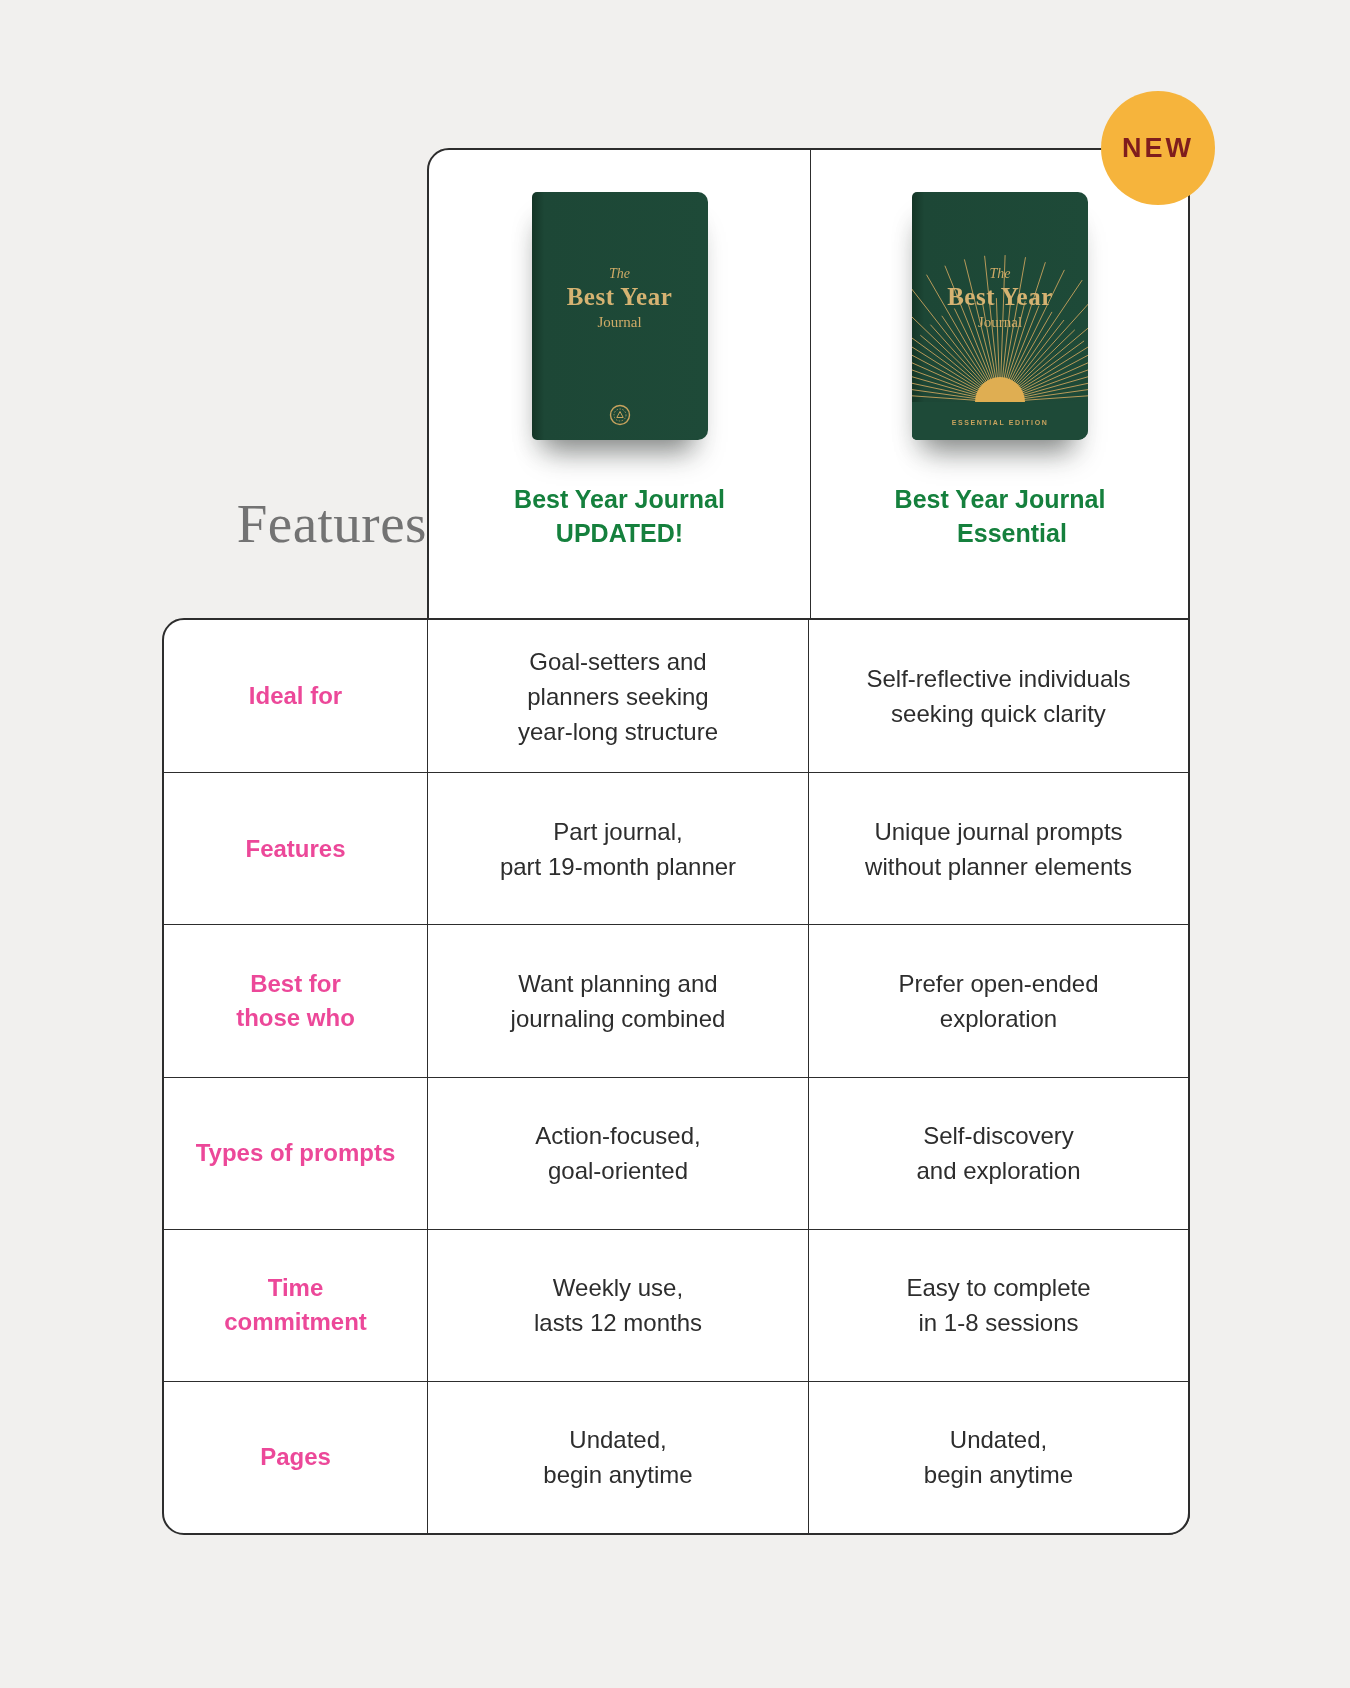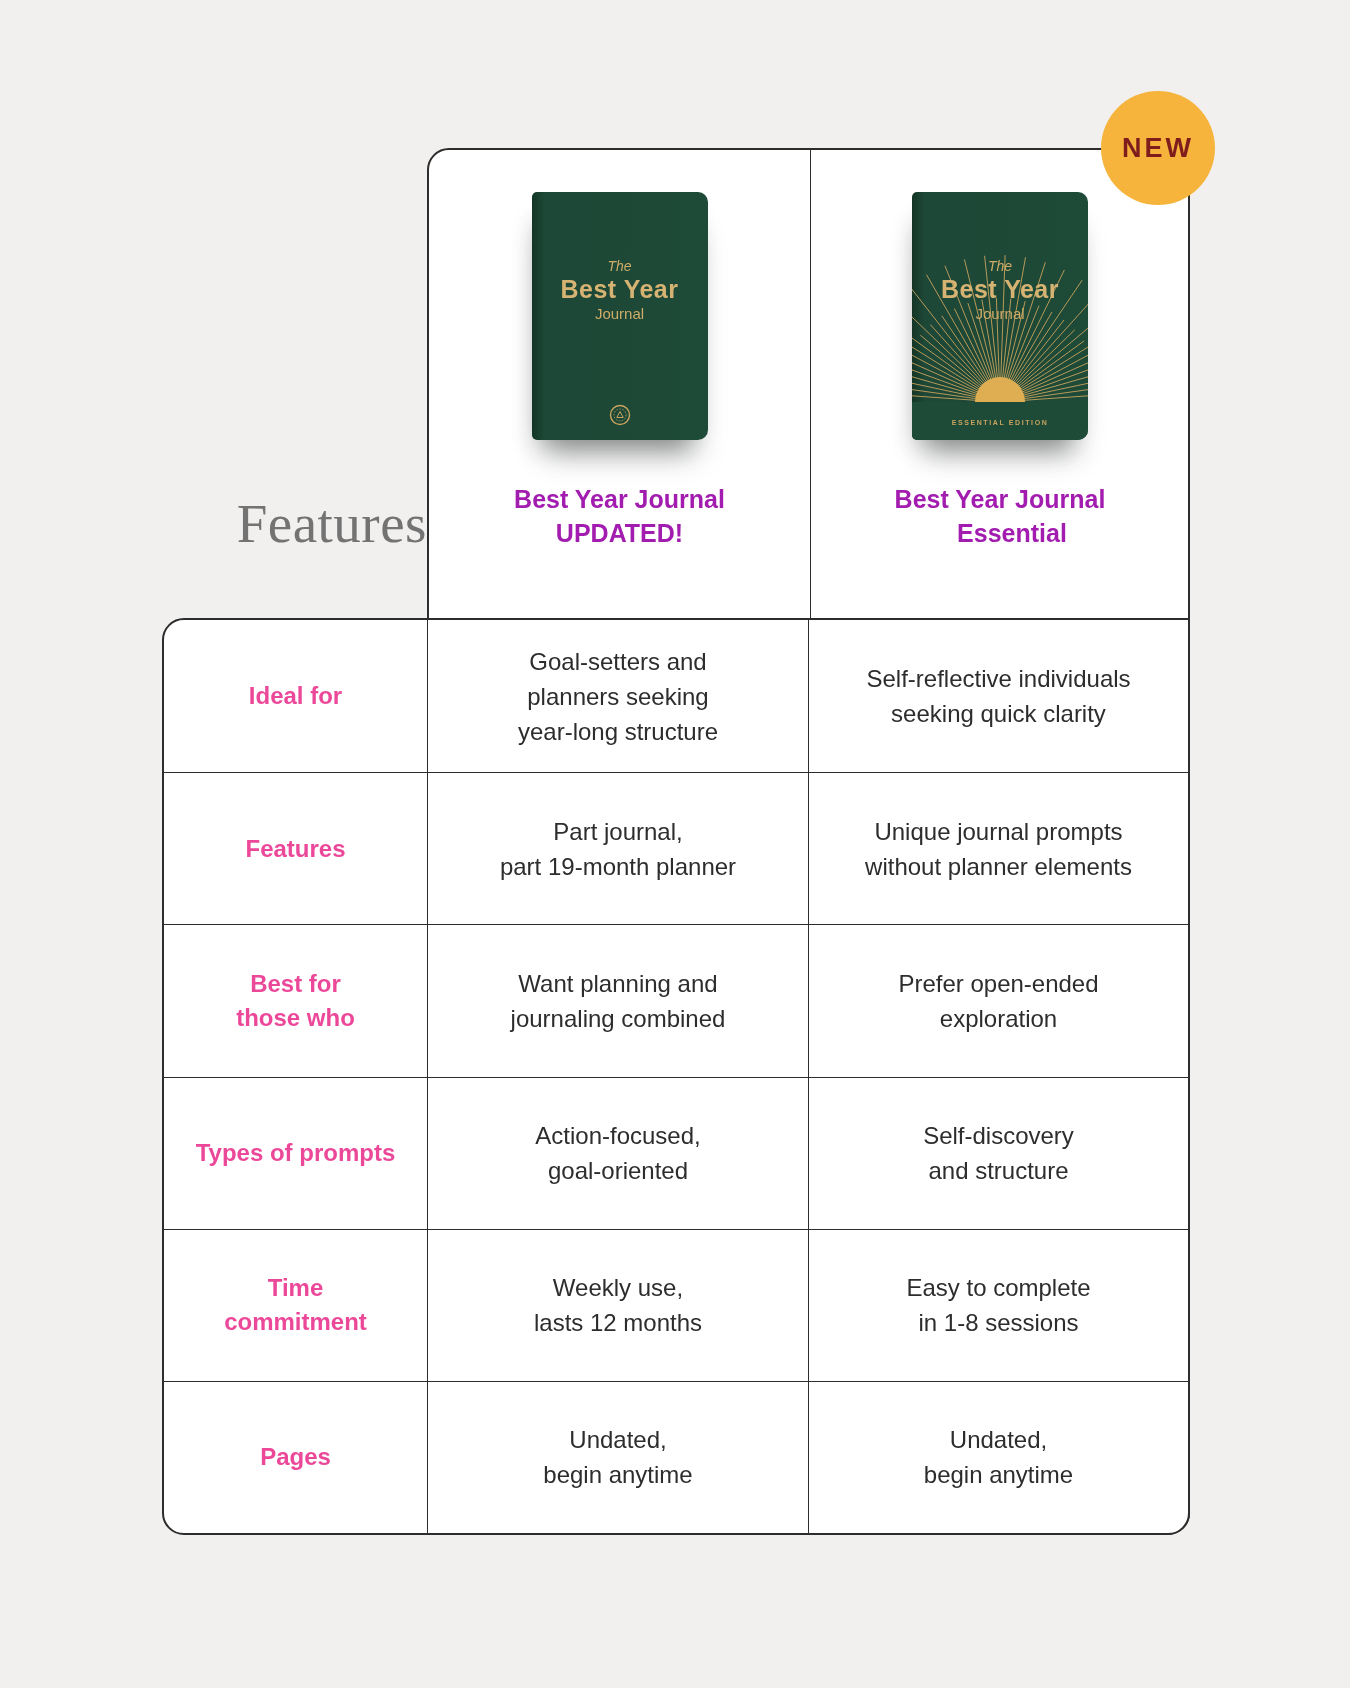--- a/index.html
+++ b/index.html
@@ -30,39 +30,39 @@
   }
   .product-header {
     position:absolute; top:0; height:470px;
     display:flex; flex-direction:column; align-items:center;
   }
   .product-header.p1 { left:0; width:381px; }
   .product-header.p2 { left:383px; width:376px; }
 
   .product-title {
     position:absolute; top:332px; left:0; right:0;
-    text-align:center; color:#a21caf;
+    text-align:center; color:#15803d;
     font-size:25px; line-height:34px; font-weight:600;
   }
   .product-title .sub { display:block; }
   .p1 .product-title .sub { font-weight:800; }
   .p2 .product-title .sub { font-weight:600;margin-left:24px; }
 
   
   .book {
     position:absolute; top:42px; width:176px; height:248px;
     left:50%; transform:translateX(-50%);
     background:linear-gradient(90deg,#143526 0%, #1d4736 7%, #1e4a38 100%);
     border-radius:5px 10px 10px 5px;
     box-shadow:0 26px 28px -14px rgba(25,32,28,.38), -6px 18px 24px -12px rgba(25,32,28,.28);
     overflow:hidden;
   }
   .cover-text {
-    position:absolute; top:66px; left:0; right:0; text-align:center;
-    font-family:Liberation Sans, sans-serif; color:#cfab67; z-index:2;
+    position:absolute; top:74px; left:0; right:0; text-align:center;
+    font-family:Liberation Serif, serif; color:#cfab67; z-index:2;
   }
   .cover-the { display:block; font-style:italic; font-size:14px; line-height:16px; }
   .cover-main { display:block; font-size:25px; line-height:30px; font-weight:700; letter-spacing:.5px; color:#d6b372; }
   .cover-sub { display:block; font-size:15px; line-height:20px; }
   .emblem { position:absolute; left:50%; bottom:12px; transform:translateX(-50%); }
   .sunburst { position:absolute; left:0; top:0; z-index:1; }
   .sunburst line { stroke:#c8a35e; stroke-width:.9; }
   .sunburst .sun { fill:#dfae52; }
   .sunburst .sun-mask { fill:#1e4a38; }
   .sunburst .edition-caption {
@@ -237,21 +237,21 @@
 
     <div class="cell bt">
         <span class="cell-label multiline">Types of prompts</span>
       </div>
     <div class="cell bt bl">
         <span class="cell-text multiline">Action-focused,
 goal-oriented</span>
       </div>
     <div class="cell bt bl">
         <span class="cell-text multiline">Self-discovery
-and structure</span>
+and exploration</span>
       </div>
 
     <div class="cell bt">
         <span class="cell-label multiline">Time
 commitment</span>
       </div>
     <div class="cell bt bl">
         <span class="cell-text multiline">Weekly use,
 lasts 12 months</span>
       </div>

